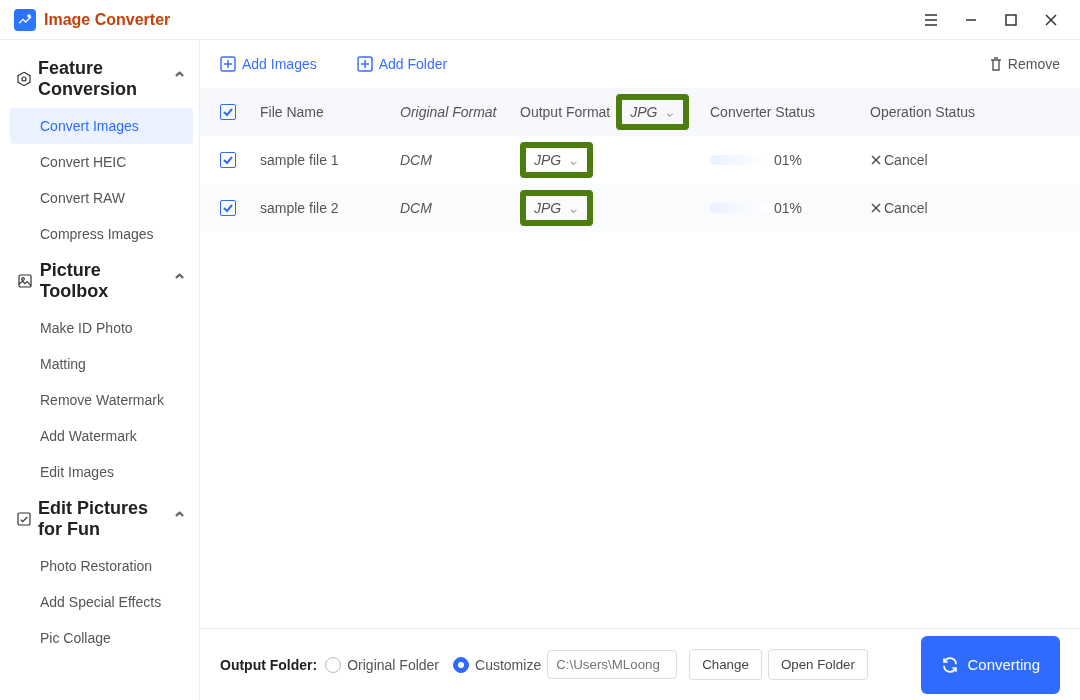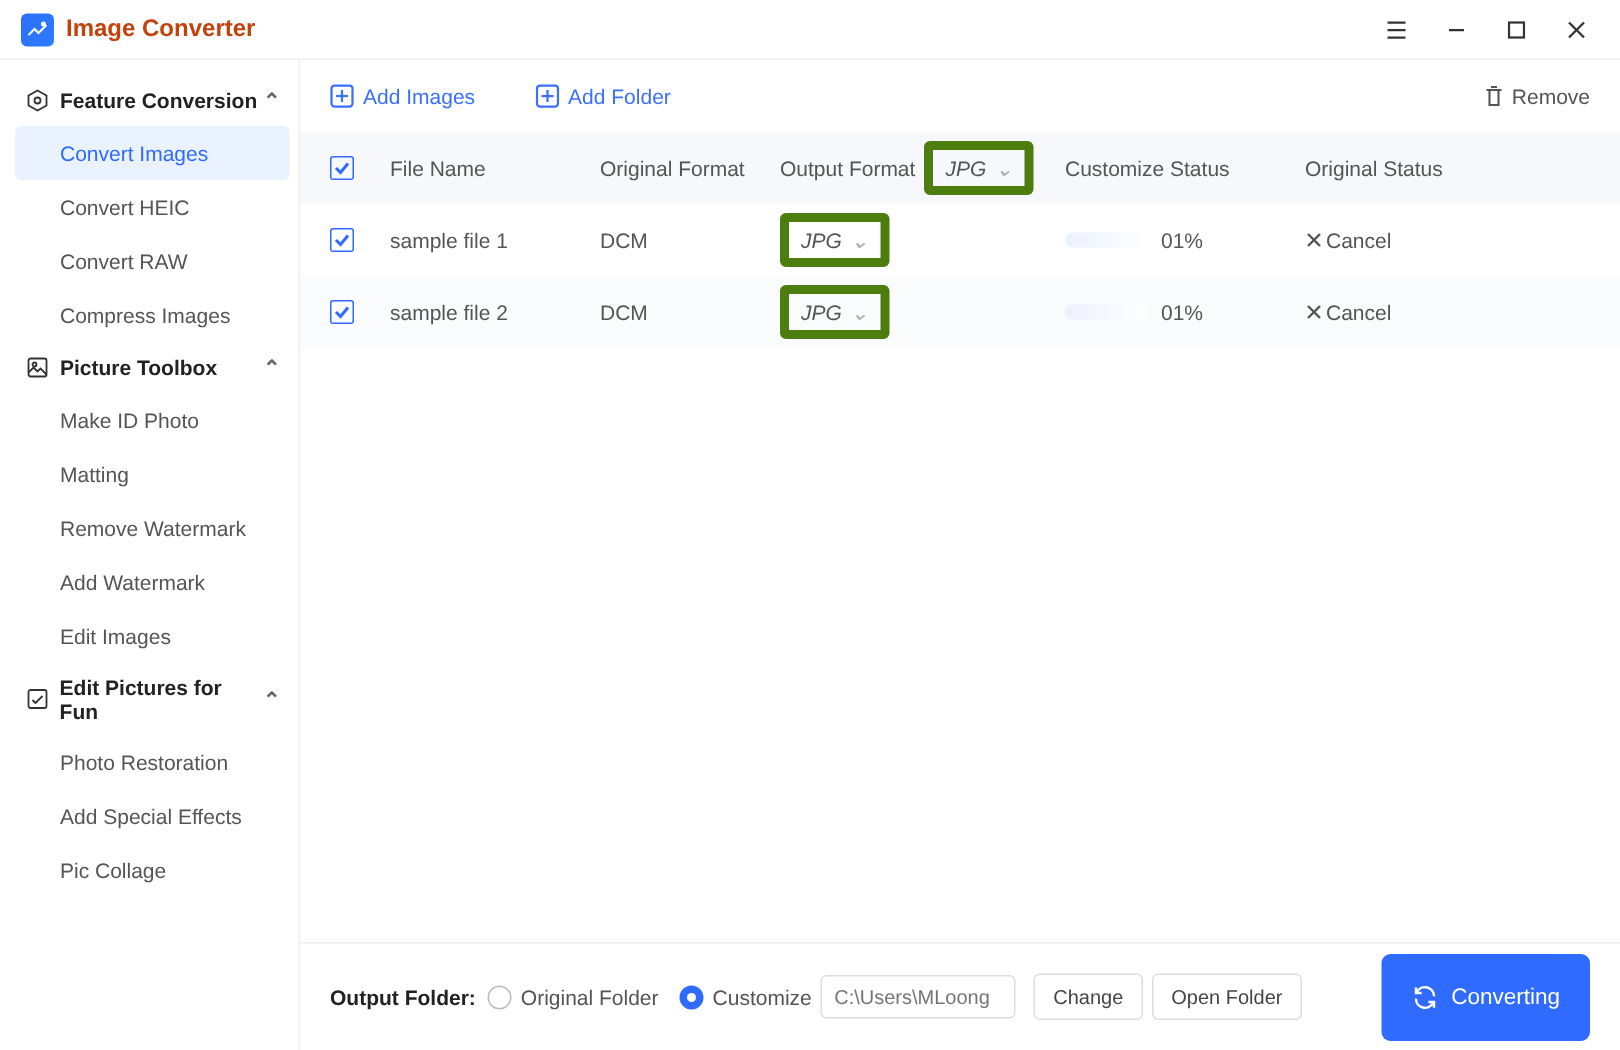--- a/index.html
+++ b/index.html
@@ -5,36 +5,36 @@
 * { box-sizing: border-box; margin: 0; padding: 0; }
 body { font-family: -apple-system, "Segoe UI", Arial, sans-serif; font-size: 14px; color: #555; background: #fff; width: 1080px; height: 700px; overflow: hidden; display: flex; flex-direction: column; }
 .titlebar { display: flex; align-items: center; padding: 8px 14px; border-bottom: 1px solid #eee; height: 40px; }
 .app-logo { width: 22px; height: 22px; background: linear-gradient(135deg,#2b6eff,#2d7cff); border-radius: 4px; position: relative; margin-right: 8px; display:flex; align-items:center; justify-content:center;}
 .app-logo svg { width: 16px; height: 16px; }
 .app-title { font-weight: 700; font-size: 16px; color:#c2410c;}
 .titlebar-spacer { flex: 1; }
 .win-btn { width: 30px; height: 30px; display: flex; align-items: center; justify-content: center; margin-left: 10px; cursor: pointer; color:#333;}
 .body { flex: 1; display: flex; min-height: 0; }
 .sidebar { width: 200px; border-right: 1px solid #eee; padding: 10px 6px 10px 10px; overflow-y: auto; }
-.section-head { display: flex; align-items: center; font-weight: 700; color:#222; padding: 8px 6px; font-size: 14px;}
+.section-head { display: flex; align-items: center; font-weight: 700; color:#222; padding: 8px 6px; font-size: 18px;}
 .section-head .chev { margin-left:auto; color:#666; }
 .sec-icon { width:18px; height:18px; margin-right:6px; display:flex; align-items:center; justify-content:center;}
 .nav-item { padding: 10px 10px 10px 30px; color:#555; border-radius:4px; cursor:pointer;}
 .nav-item.active { background:#eaf1ff; color:#2f6bff; }
 .main { flex:1; display:flex; flex-direction:column; }
 .toolbar { display:flex; align-items:center; padding: 10px 20px; height:48px;}
 .tbtn { display:flex; align-items:center; color:#3a6fff; margin-right:40px; cursor:pointer;}
 .tbtn svg, .tbtn .ico { margin-right:6px;}
 .toolbar-spacer{flex:1;}
 .remove-btn{display:flex; align-items:center; color:#555; cursor:pointer;}
 .remove-btn svg{margin-right:4px;}
 .table-head { display:flex; align-items:center; background:#f7f8fb; height:48px; padding:0 20px; color:#555;}
 .col-check{width:40px; display:flex; align-items:center;}
 .col-name{width:140px;}
-.col-orig{width:120px;}
+.col-orig{width:120px;font-style:italic;}
 .col-out{width:190px; display:flex; align-items:center;}
 .col-conv{width:160px; text-align:left;}
 .col-op{width:150px;}
 .table-row{display:flex; align-items:center; height:48px; padding:0 20px;}
 .table-row.alt{background:#fafbfd;}
 .chk{width:16px;height:16px;border:1.5px solid #2f6bff;border-radius:2px;display:flex;align-items:center;justify-content:center;color:#2f6bff;cursor:pointer;}
 .chk svg{width:12px;height:12px;}
 .sel{border:6px solid #4d7c0f; border-radius:4px; padding:4px 8px; display:flex; align-items:center; min-width:62px; cursor:pointer;font-style:italic;}
 .sel .chev{margin-left:6px; color:#aaa;}
 .progress-pill{width:56px; height:10px; border-radius:5px; background:linear-gradient(90deg,#eaf1ff 0%, #fff 100%); margin-right:8px; display:inline-block;}
@@ -175,22 +175,22 @@
         </div>
       <div class="col-name">File Name</div>
       <div class="col-orig">Original Format</div>
       <div class="col-out">
         <span>Output Format</span>
         <div class="sel" style="margin-left:6px;">
           <span>JPG</span>
           <span class="chev">⌄</span>
         </div>
       </div>
-      <div class="col-conv">Customize Status</div>
-      <div class="col-op">Original Status</div>
+      <div class="col-conv">Converter Status</div>
+      <div class="col-op">Operation Status</div>
     </div>
 
     <div class="table-row">
       <div class="col-check">
           <div class="chk">
             <svg viewBox="0 0 12 12" fill="none" stroke="#2f6bff" stroke-width="2">
               <polyline points="2,6 5,9 10,3"></polyline>
             </svg>
           </div>
         </div>

